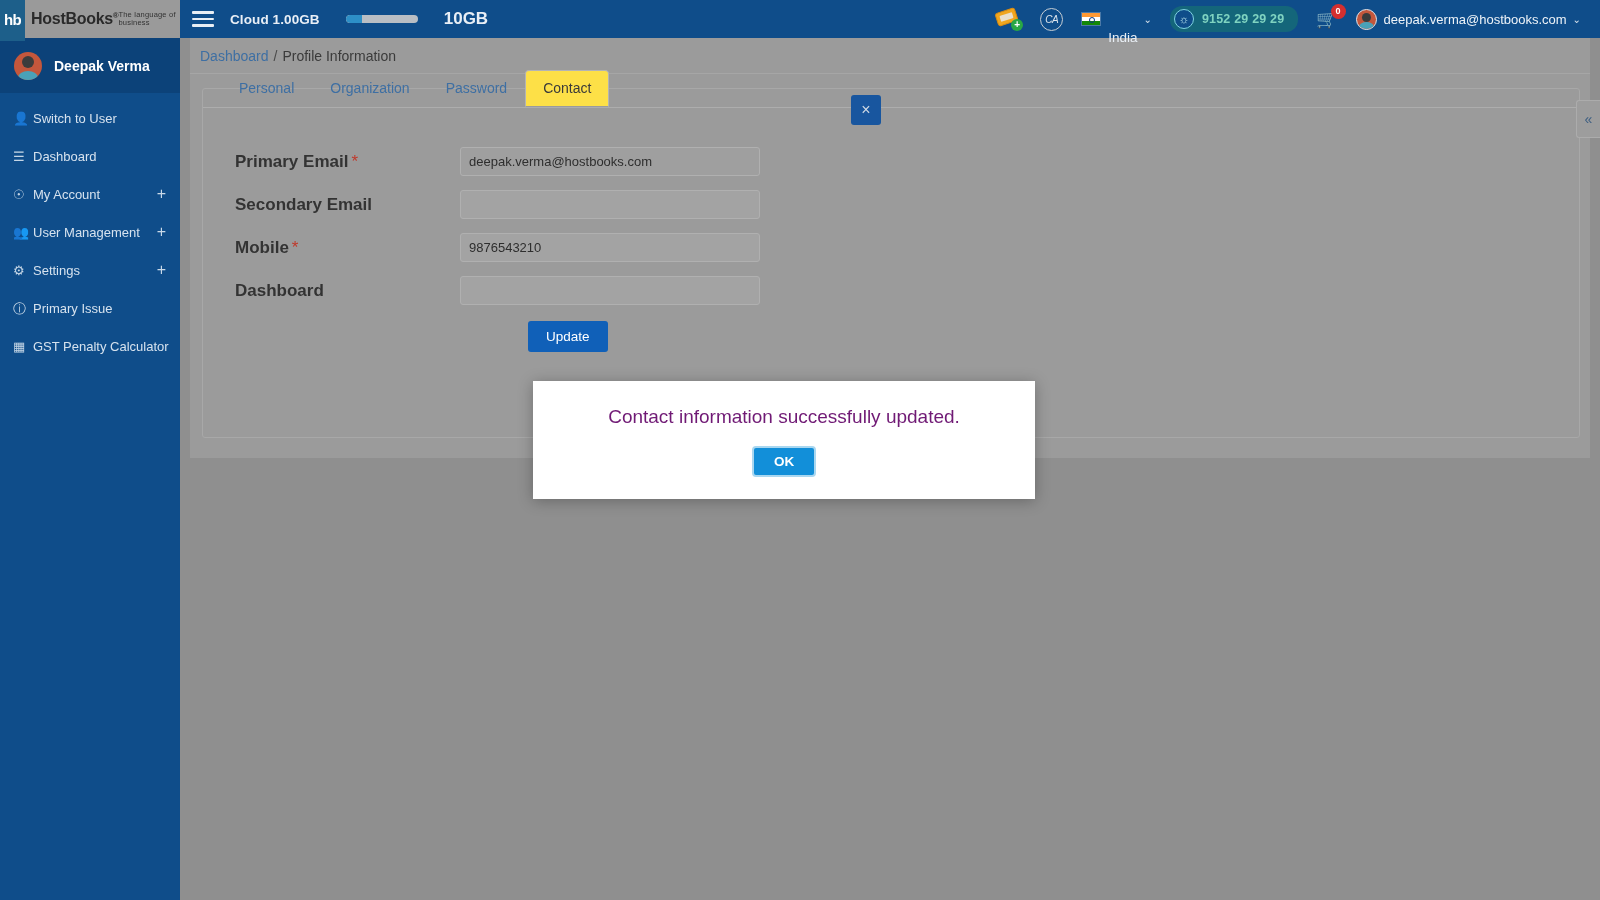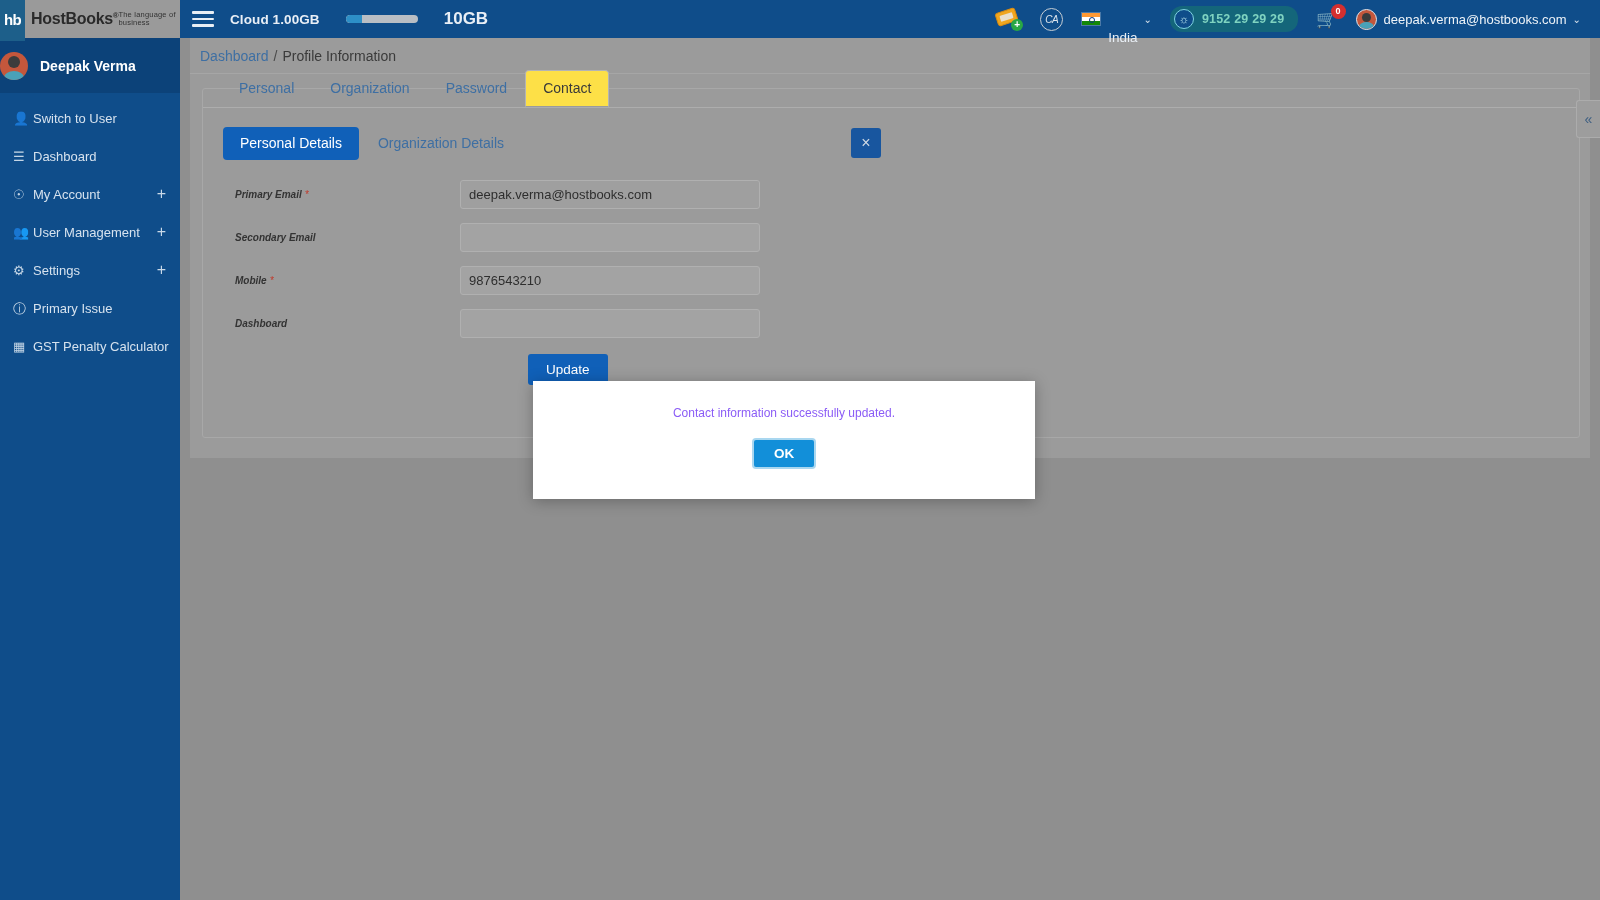--- a/index.html
+++ b/index.html
@@ -129,21 +129,21 @@
   }
   .user-email { color: #eef3f8; font-size: 13px; }
 
   
   .sidebar {
     position: absolute; left: 0; top: 38px; width: 180px; height: 862px;
     background: #0f4d8a; z-index: 25;
   }
   .sb-profile {
     height: 55px; display: flex; align-items: center; gap: 12px;
-    background: #0c4279;
+    padding-left: 14px; background: #0c4279;
   }
   .sb-avatar {
     width: 28px; height: 28px; border-radius: 50%; background: #c4573c;
     position: relative; overflow: hidden; flex: none;
   }
   .sb-avatar:before {
     content: ""; position: absolute; left: 50%; top: 4px; width: 12px; height: 12px;
     margin-left: -6px; background: #3c3c3c; border-radius: 50%;
   }
   .sb-avatar:after {
@@ -203,21 +203,21 @@
   .subtabs { display: flex; align-items: center; gap: 2px; padding: 12px 0 0 20px; margin-top: -12px; }
   .subtab {
     padding: 9px 17px; font-size: 14px; border-radius: 4px; cursor: pointer;
     color: #3e6fa3; line-height: 1.1;
   }
   .subtab.active { background: #1060b8; color: #ffffff; }
 
   .form-area { padding: 20px 0 0 32px; position: relative; }
   .form-row { display: flex; align-items: center; margin-bottom: 14px; }
   .form-label {
-    width: 225px; font-size: 10px; color: #333333; font-weight: bold; font-style: italic;
+    width: 225px; font-size: 17px; color: #333333; font-weight: bold;
   }
   .req { color: #c0392b; margin-left: 3px; font-weight: normal; }
   .form-input {
     width: 300px; height: 29px; border: 1px solid #b0b0b0; border-radius: 3px;
     background: #a3a3a3; padding: 0 8px; font-size: 13px; color: #2e2e2e;
     font-family: "Liberation Sans", sans-serif; outline: none;
   }
   .form-input.filled { background: #a3a3a3; }
   .form-input.readonly { background: #9f9f9f; }
 
@@ -246,21 +246,21 @@
     position: absolute; left: 0; top: 0; width: 1600px; height: 900px;
     background: rgba(0,0,0,0.0); z-index: 50;
   }
   .modal {
     position: absolute; left: 533px; top: 381px; width: 502px; height: 118px;
     background: #ffffff; box-shadow: 0 2px 14px rgba(0,0,0,0.28);
     display: flex; flex-direction: column; align-items: center;
     z-index: 60;
   }
   .modal-msg {
-    margin-top: 25px; font-size: 12px; color: #8b5cf6; text-align: right;
+    margin-top: 25px; font-size: 19px; color: #701a75; text-align: right;
   }
   .modal-ok {
     margin-top: 18px; min-width: 60px; padding: 6px 20px;
     background: #128fd9; color: #ffffff; border: 2px solid #a9d7f0;
     border-radius: 4px; font-size: 13.5px; font-weight: bold;
     cursor: pointer; font-family: "Liberation Sans", sans-serif;
   }
 </style>
 </head>
 <body>
@@ -404,24 +404,20 @@
 
     <div class="card">
 
       <div class="tabs">
         <div class="tab">Personal</div>
         <div class="tab">Organization</div>
         <div class="tab">Password</div>
         <div class="tab active">Contact</div>
       </div>
 
-      <div class="subtabs">
-        <div class="subtab active">Personal Details</div>
-        <div class="subtab">Organization Details</div>
-      </div>
 
       <div class="form-area">
 
         <div class="close-btn">×</div>
 
         <div class="form-row">
           <div class="form-label">
             <span>Primary Email</span><span class="req">*</span>
           </div>
           <input class="form-input readonly" type="text" readonly="" value="deepak.verma@hostbooks.com" style="">

